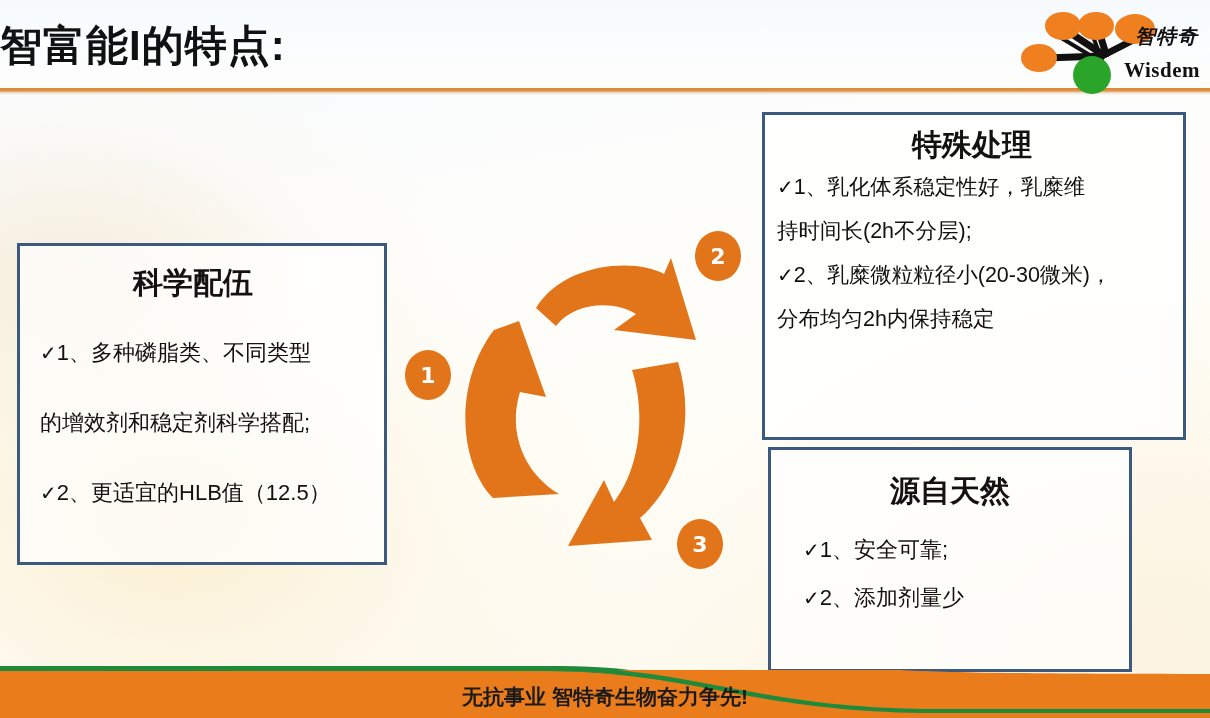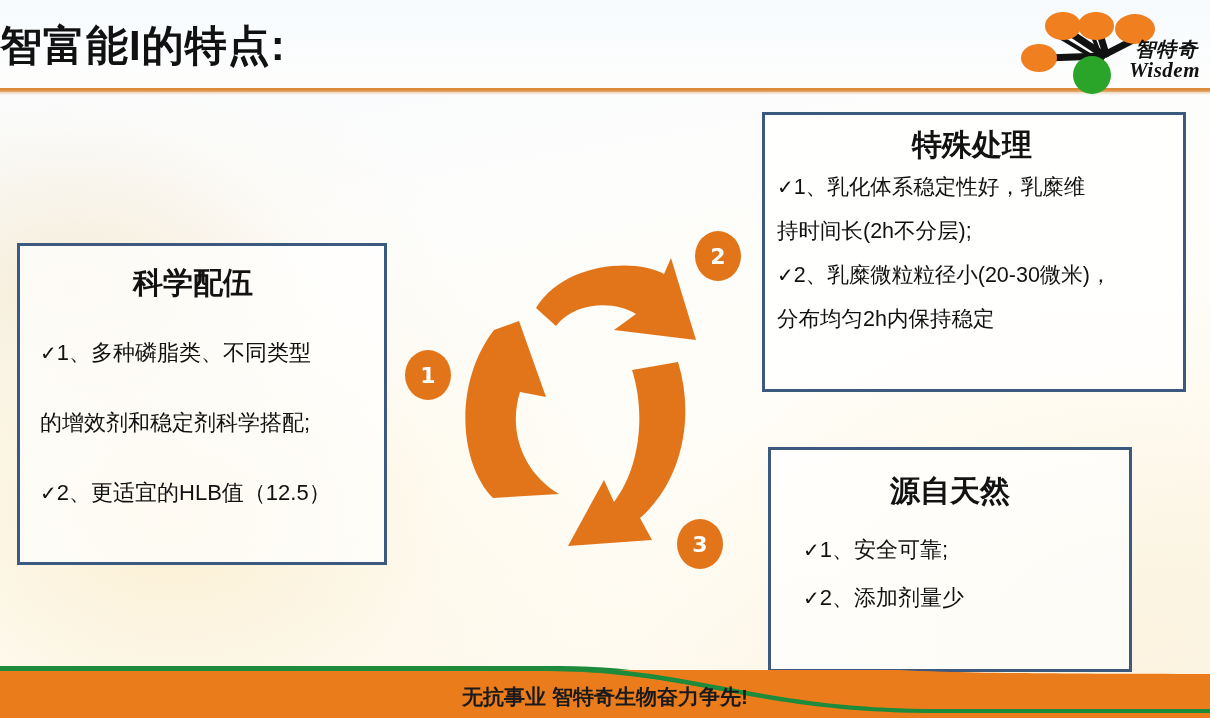--- a/index.html
+++ b/index.html
@@ -54,35 +54,34 @@
 
   
   .logo {
     position: absolute;
     right: 6px; top: 2px;
     width: 198px; height: 92px;
   }
   .logo svg { display:block; }
   .logo-cn {
     position:absolute;
-    right: 6px; top: 36px;
+    right: 6px; top: 23px;
     font-size: 20px;
     font-weight: 700;
     font-style: italic;
     color: #111;
     letter-spacing: 1px;
     line-height: 22px;
     white-space: nowrap;
   }
   .logo-en {
     position:absolute;
     right: 4px; top: 56px;
     font-size: 21px;
     font-weight: 700;
-    font-style: italic;
     color: #111;
     letter-spacing: 0.5px;
     line-height: 24px;
     white-space: nowrap;
     font-family: "Liberation Serif", "DejaVu Serif", serif;
   }
 
   
   .box {
     position: absolute;
@@ -108,21 +107,21 @@
   #box-left {
     left: 17px; top: 243px;
     width: 370px; height: 322px;
     padding: 16px 28px 0 10px;
   }
   #box-left .box-title { margin-bottom: 8px; }
   #box-left .box-line { padding-left: 10px; margin-top: 28px; }
 
   #box-top-right {
     left: 762px; top: 112px;
-    width: 424px; height: 280px;
+    width: 424px; height: 328px;
     padding: 10px 12px 0 8px;
   }
   #box-top-right .box-title { margin-bottom: 0px; line-height: 40px; }
   #box-top-right .box-line { padding-left: 4px; font-size: 21.5px; line-height: 44px; }
 
   #box-bottom-right {
     left: 768px; top: 447px;
     width: 364px; height: 225px;
     padding: 20px 8px 0 8px;
   }

